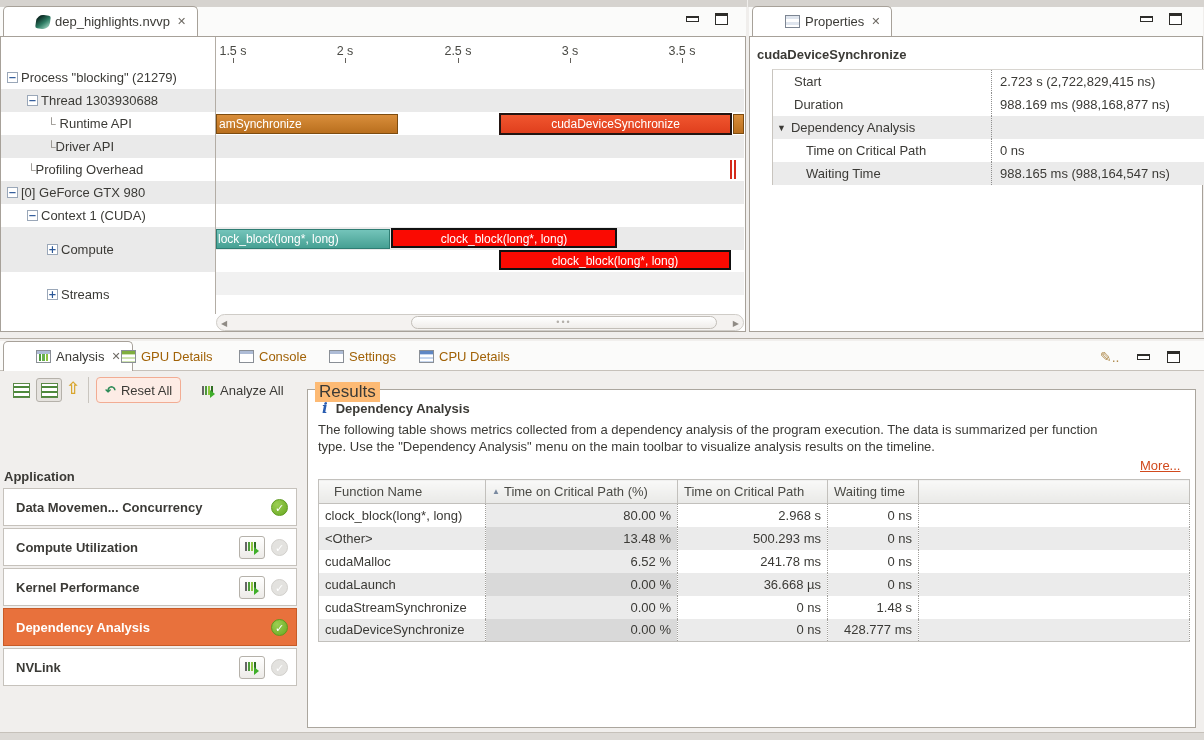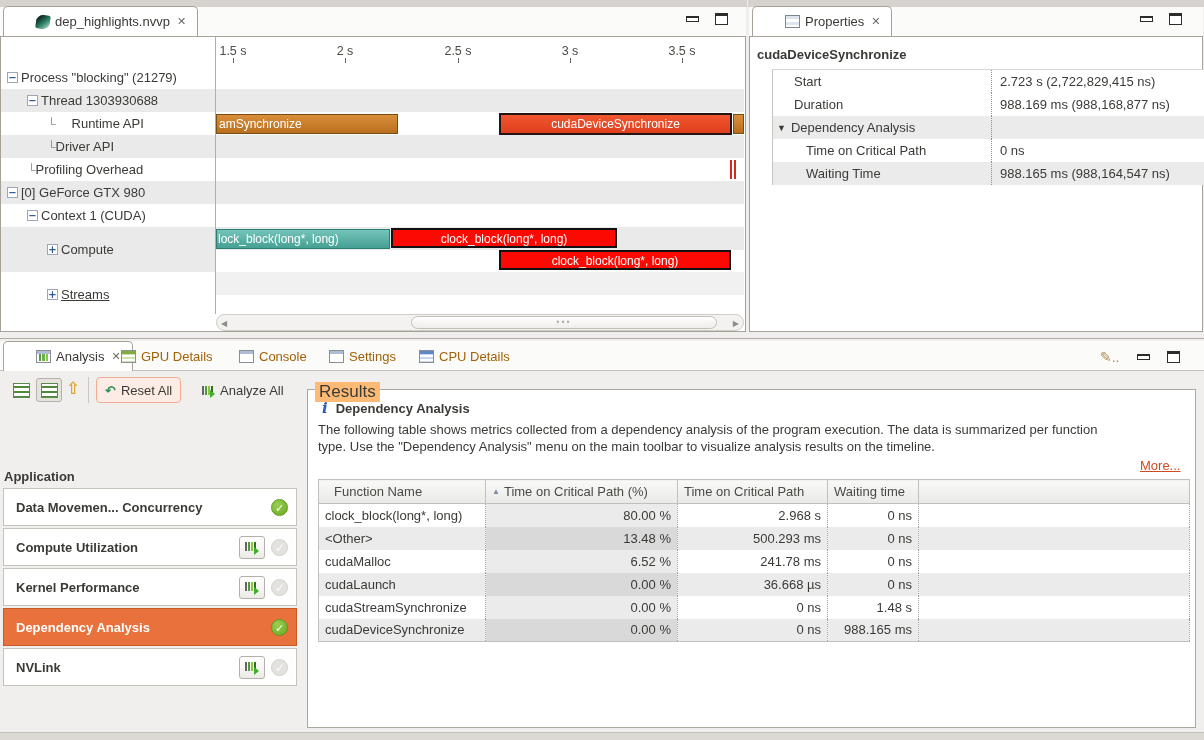--- a/index.html
+++ b/index.html
@@ -130,21 +130,21 @@
       <div class="abs" style="left: 1px; top: 66px; width: 214px; height: 23px; background: rgb(255, 255, 255); display: flex; align-items: center;">
         <span class="treebox" style="margin-left: 6px;">−</span>
         <span style="margin-left: 3px;">Process "blocking" (21279)</span>
       </div>
       <div class="abs" style="left: 1px; top: 89px; width: 214px; height: 23px; background: rgb(234, 234, 234); display: flex; align-items: center;">
         <span class="treebox" style="margin-left: 26px;">−</span>
         <span style="margin-left: 3px;">Thread 1303930688</span>
       </div>
       <div class="abs" style="left: 1px; top: 112px; width: 214px; height: 23px; background: rgb(255, 255, 255); display: flex; align-items: center;">
         <span class="elbow" style="margin-left: 46px;">└</span>
-        <span style="margin-left: 16px;">Runtime API</span>
+        <span style="margin-left: 4px;">Runtime API</span>
       </div>
       <div class="abs" style="left: 1px; top: 135px; width: 214px; height: 23px; background: rgb(234, 234, 234); display: flex; align-items: center;">
         <span class="elbow" style="margin-left: 46px;">└</span>
         <span style="margin-left: 0px;">Driver API</span>
       </div>
       <div class="abs" style="left: 1px; top: 158px; width: 214px; height: 23px; background: rgb(255, 255, 255); display: flex; align-items: center;">
         <span class="elbow" style="margin-left: 26px;">└</span>
         <span style="margin-left: 0px;">Profiling Overhead</span>
       </div>
       <div class="abs" style="left: 1px; top: 181px; width: 214px; height: 23px; background: rgb(234, 234, 234); display: flex; align-items: center;">
@@ -154,21 +154,21 @@
       <div class="abs" style="left: 1px; top: 204px; width: 214px; height: 23px; background: rgb(255, 255, 255); display: flex; align-items: center;">
         <span class="treebox" style="margin-left: 26px;">−</span>
         <span style="margin-left: 3px;">Context 1 (CUDA)</span>
       </div>
       <div class="abs" style="left: 1px; top: 227px; width: 214px; height: 45px; background: rgb(234, 234, 234); display: flex; align-items: center;">
         <span class="treebox" style="margin-left: 46px;">+</span>
         <span style="margin-left: 3px;">Compute</span>
       </div>
       <div class="abs" style="left: 1px; top: 272px; width: 214px; height: 45px; background: rgb(255, 255, 255); display: flex; align-items: center;">
         <span class="treebox" style="margin-left: 46px;">+</span>
-        <span style="margin-left: 3px; text-decoration: underline;">Streams</span>
+        <span style="margin-left: 3px;">Streams</span>
       </div>
     </div>
   <div id="tl-stripes">
       <div class="stripe" style="top: 66px; height: 23px; background: rgb(255, 255, 255);"></div>
       <div class="stripe" style="top: 89px; height: 23px; background: rgb(234, 234, 234);"></div>
       <div class="stripe" style="top: 112px; height: 23px; background: rgb(255, 255, 255);"></div>
       <div class="stripe" style="top: 135px; height: 23px; background: rgb(234, 234, 234);"></div>
       <div class="stripe" style="top: 158px; height: 23px; background: rgb(255, 255, 255);"></div>
       <div class="stripe" style="top: 181px; height: 23px; background: rgb(234, 234, 234);"></div>
       <div class="stripe" style="top: 204px; height: 23px; background: rgb(255, 255, 255);"></div>
@@ -407,21 +407,21 @@
             <td class="">cudaStreamSynchronize</td>
             <td class="pct">0.00 %</td>
             <td class="num">0 ns</td>
             <td class="num">1.48 s</td>
             <td class=""></td>
           </tr>
           <tr>
             <td class="">cudaDeviceSynchronize</td>
             <td class="pct">0.00 %</td>
             <td class="num">0 ns</td>
-            <td class="num">988.165 ms</td>
+            <td class="num">428.777 ms</td>
             <td class=""></td>
           </tr>
         </tbody>
     </table>
   </div>
 
   <div class="abs" style="left:0;top:732px;width:1204px;height:8px;background:#dcd9d5;border-top:1px solid #c6c1ba;"></div>
 </div>
 
 </body></html>

